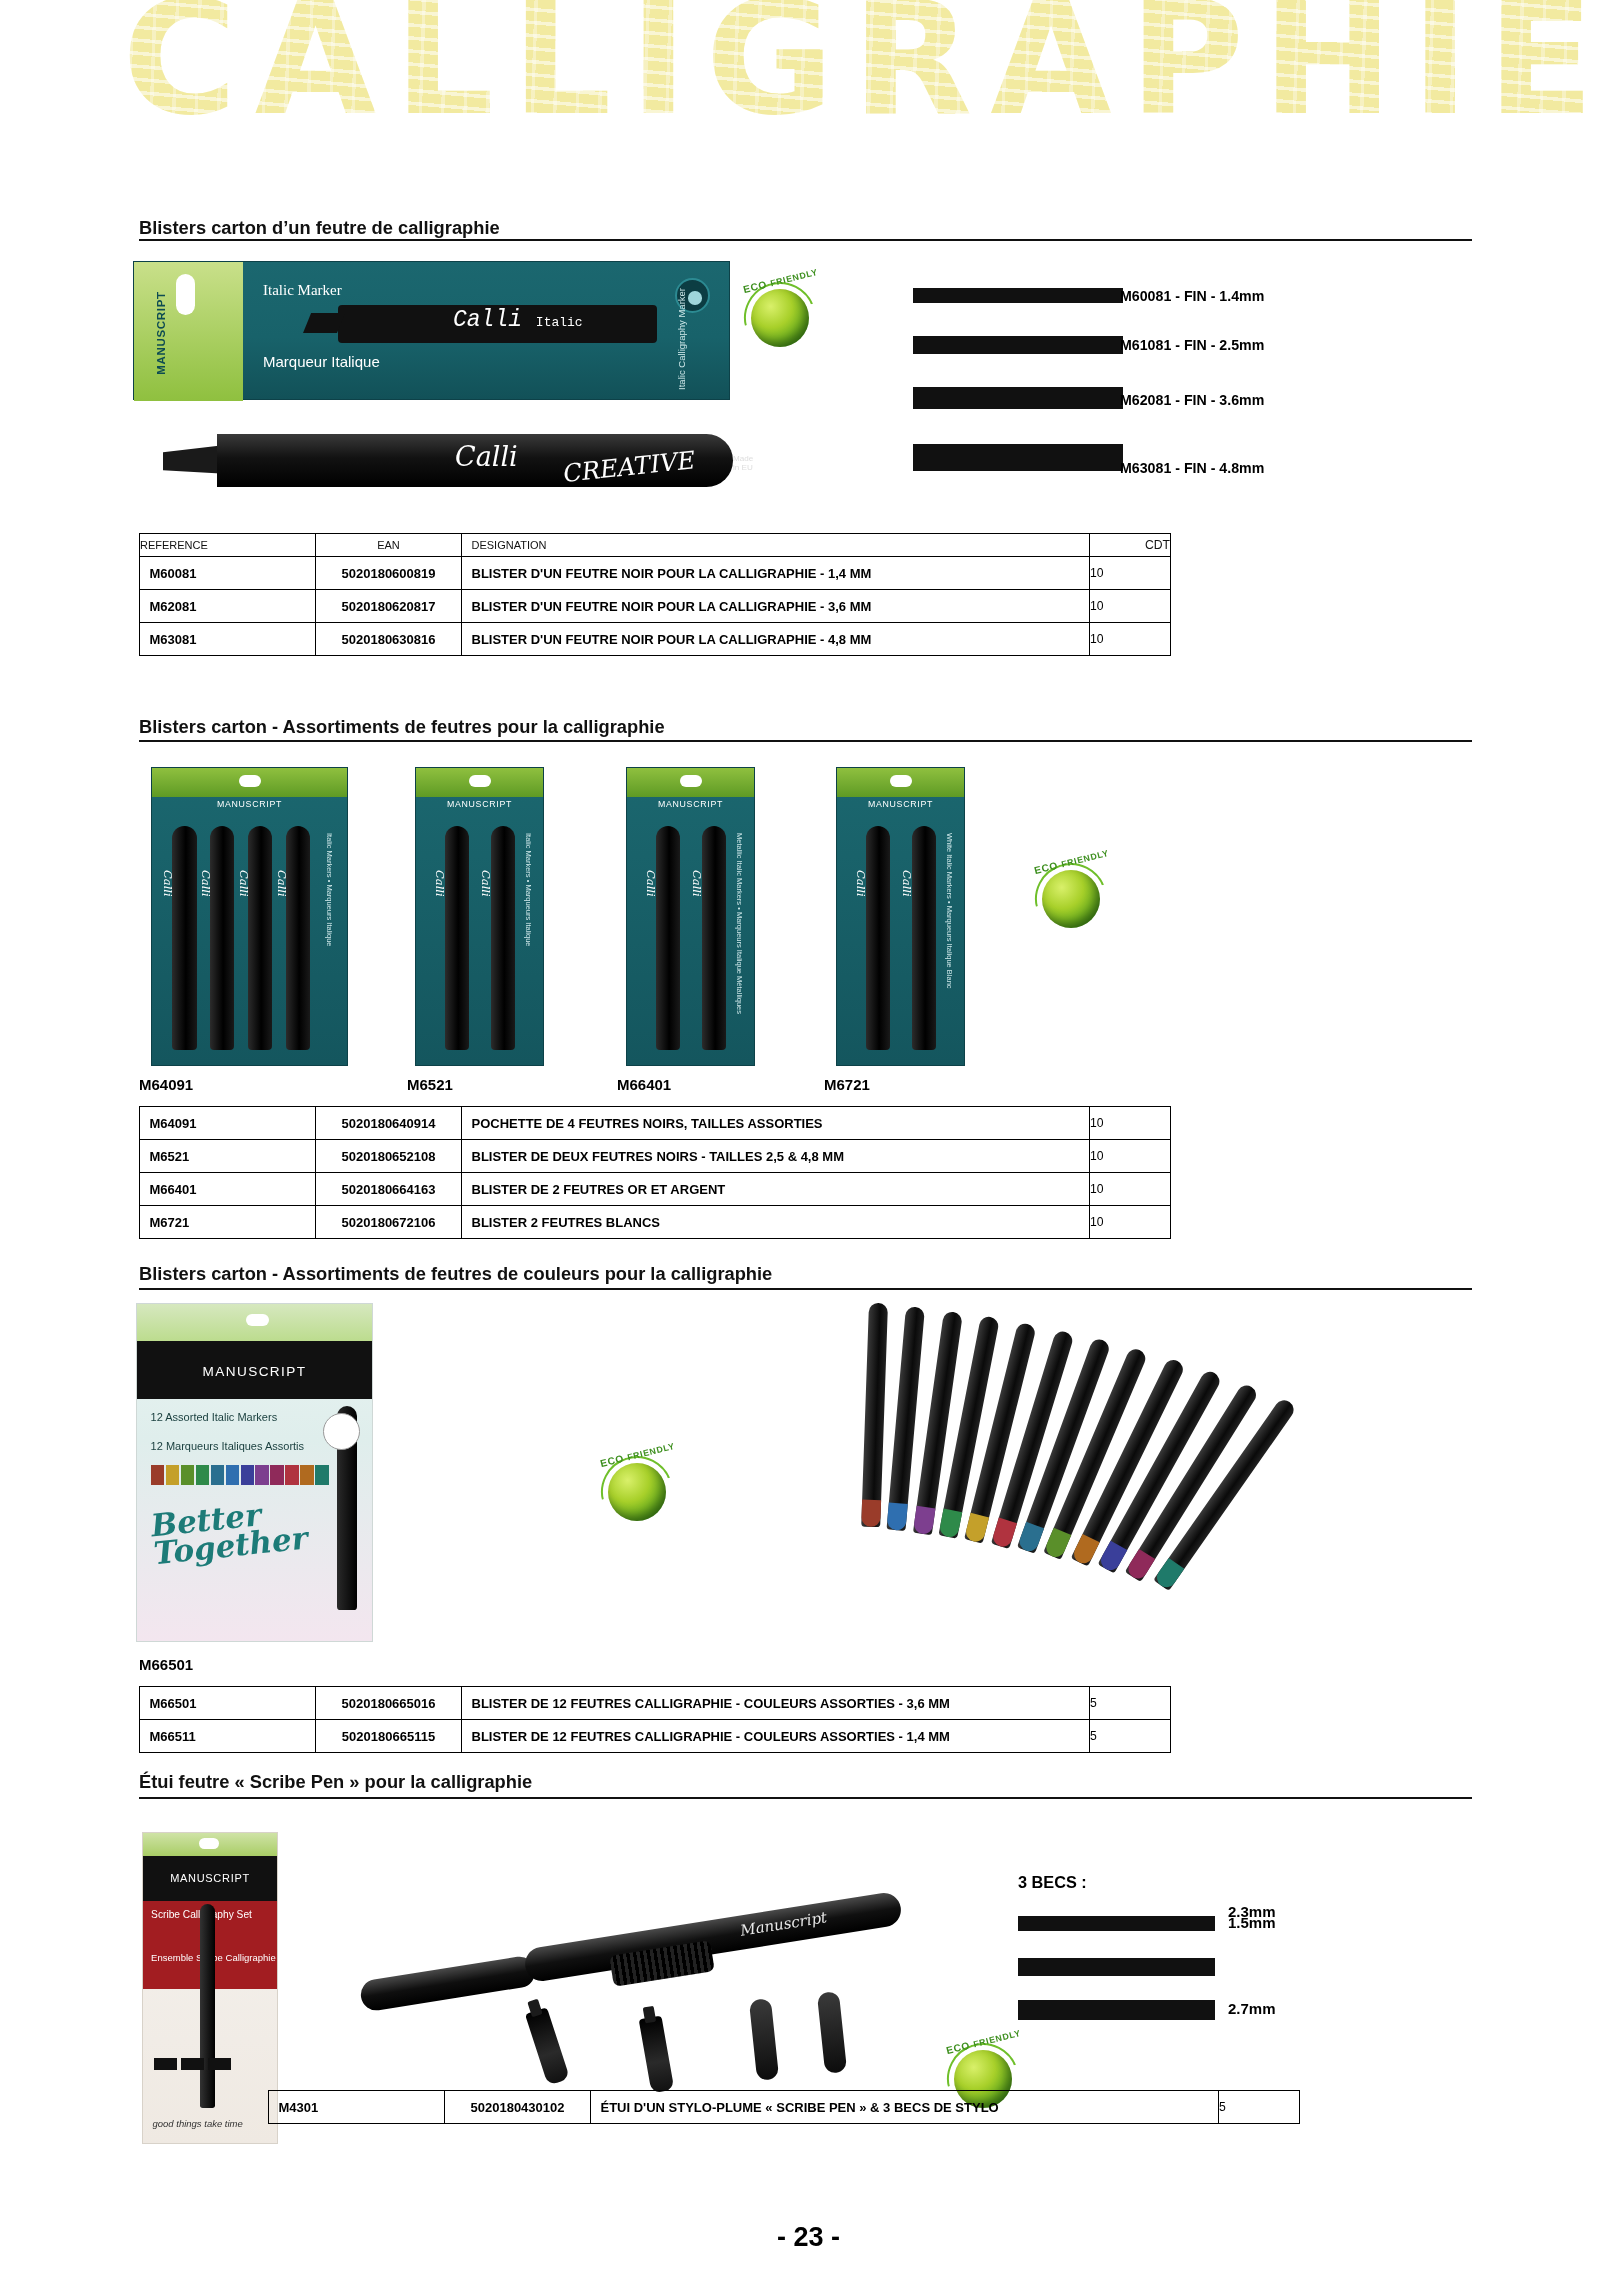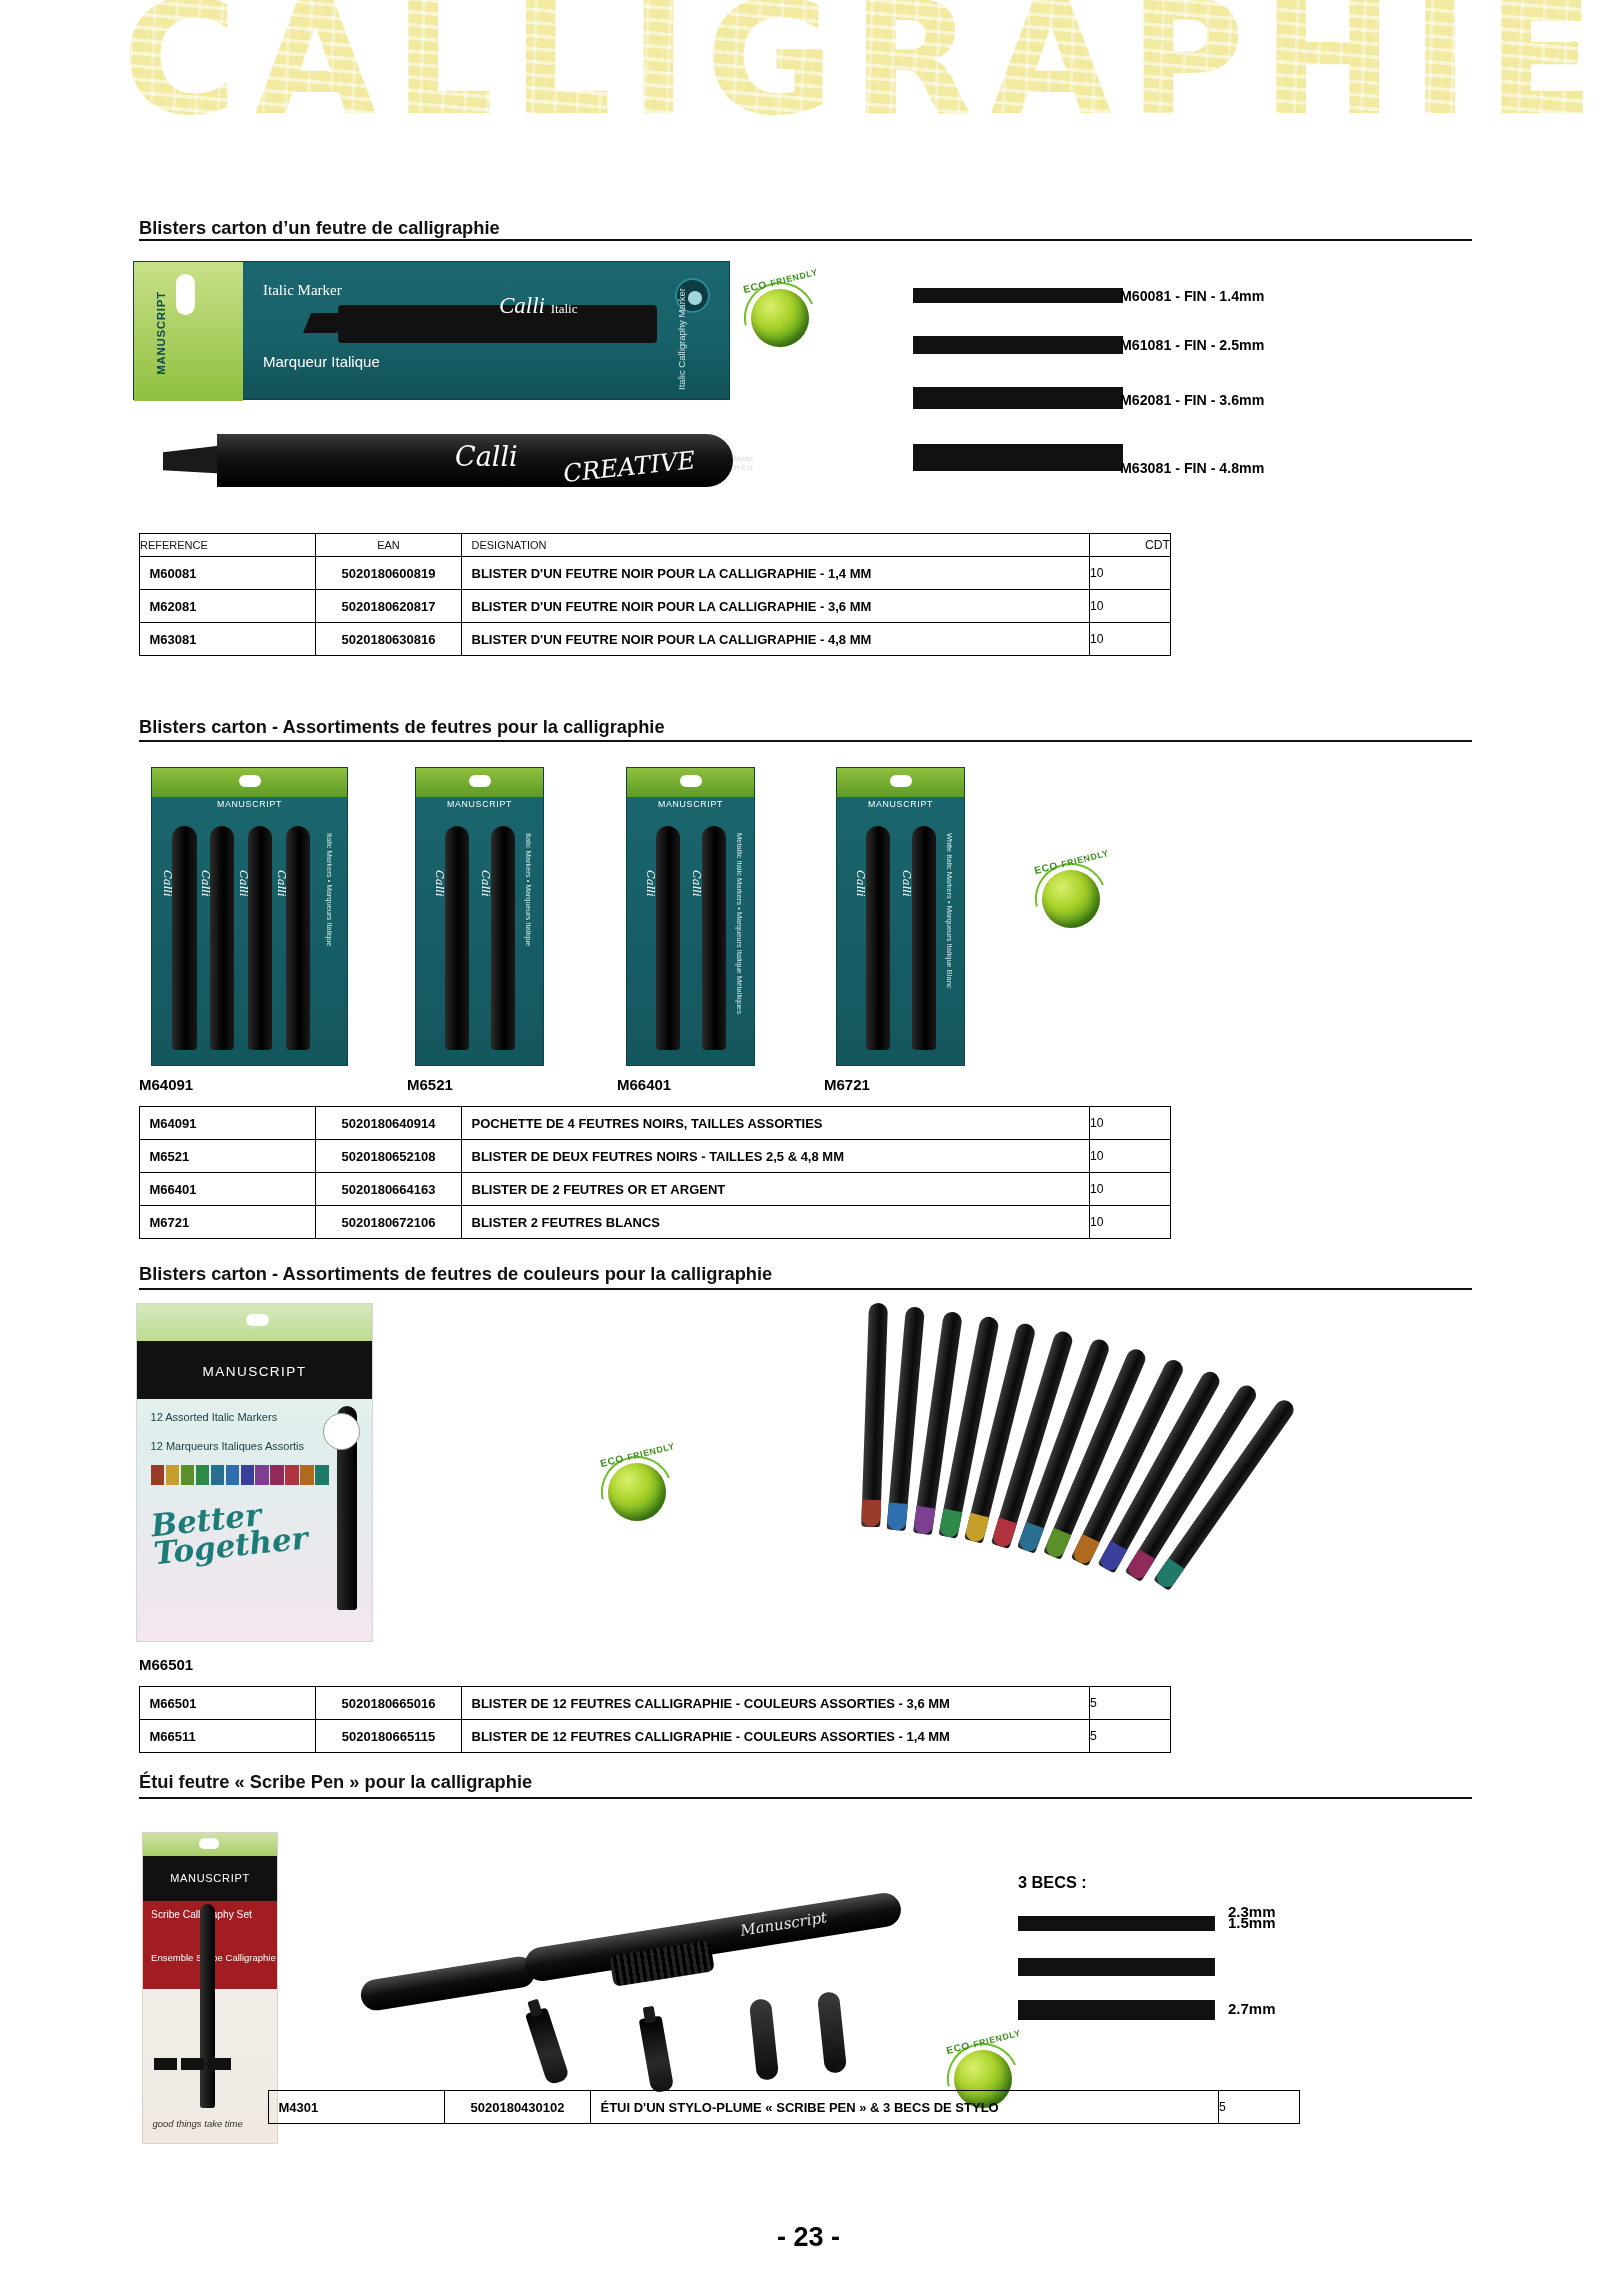--- a/index.html
+++ b/index.html
@@ -154,24 +154,23 @@
   }
   .b1-pen {
     position:absolute; left:204px; top:43px; width:319px; height:38px;
     background:#111; border-radius:4.1px;
   }
   .b1-pen:before{
     content:""; position:absolute; left:-31px; top:8.1px; width:34px;height:20.4px;
     background:#111; transform: skewX(-22deg);
   }
   .b1-script {
-    position:absolute; left:319px; top:31px;
-    font-family:Liberation Serif, serif; font-style:italic; color:#fff; font-size:23px;
+    position:absolute; left:319px; top:45px;
+    font-family:Liberation Mono, monospace; font-style:italic; color:#fff; font-size:23px;
     white-space:nowrap;
-    margin-left:46px;
   }
   .b1-script .small { font-size:13px; font-style:normal;}
   .b1-vert-right {
     position:absolute; right:53px; top:26px;
     transform: rotate(-90deg); transform-origin: right top;
     color:#cfe8ea; font-size:9.5px; white-space:nowrap;
   }
 
   
   .bigpen {

